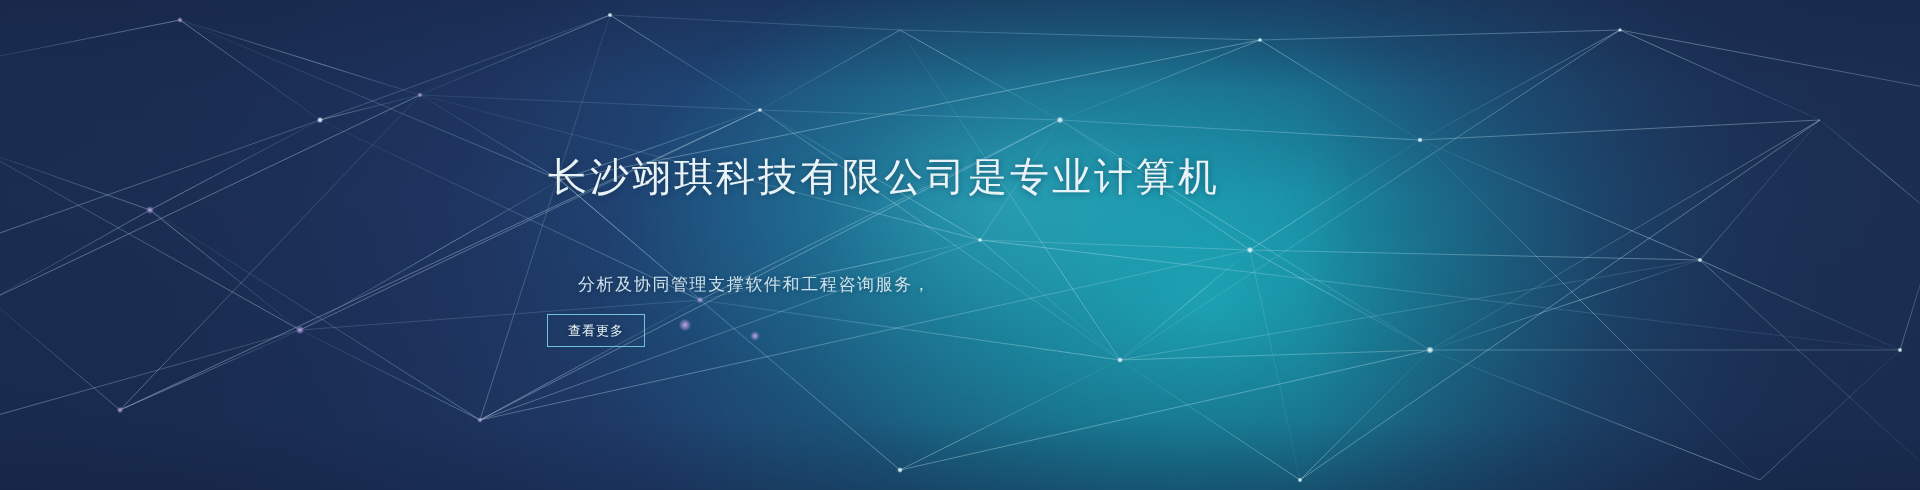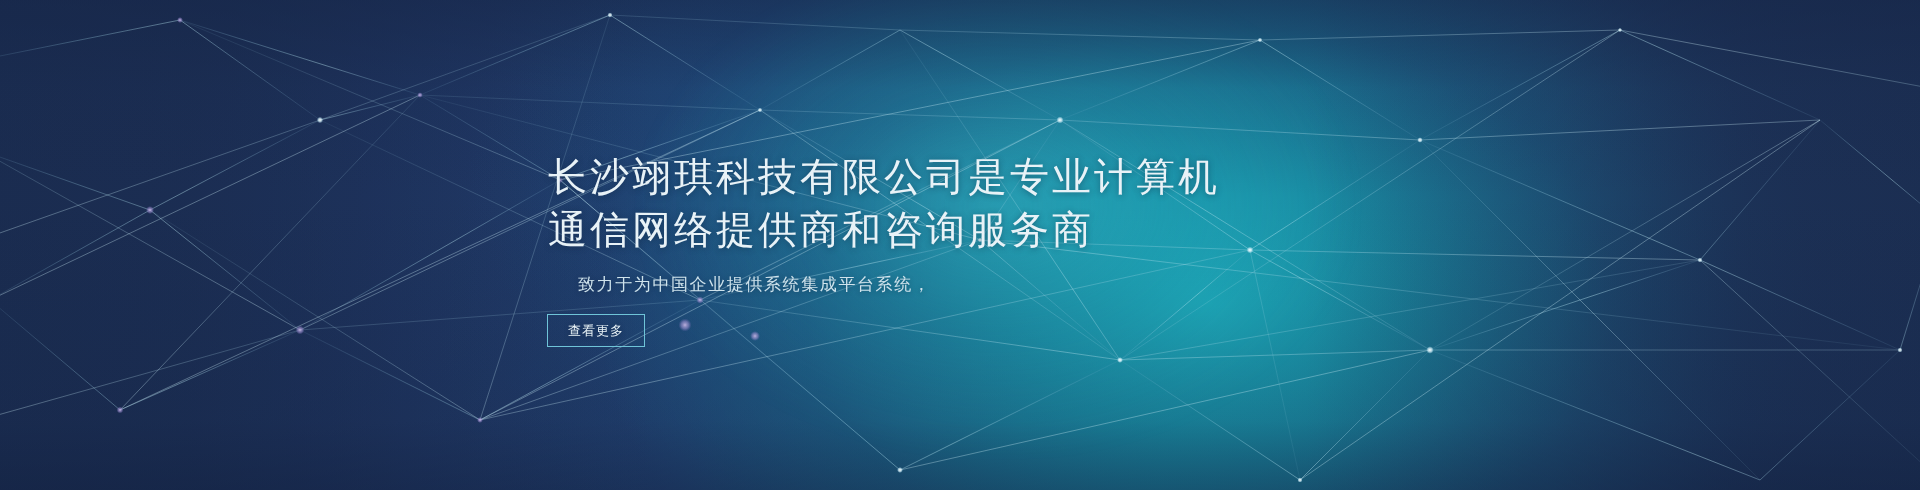--- a/index.html
+++ b/index.html
@@ -234,23 +234,22 @@
         <circle cx="685" cy="325" r="6.5" fill="url(#nodeP)"></circle>
         <circle cx="755" cy="336" r="5.0" fill="url(#nodeP)"></circle>
       </g>
     </svg>
   </div>
 
   <div class="content">
 
     <div class="headline">
       <span class="hl-line">长沙翊琪科技有限公司是专业计算机</span>
-      <span class="hl-line">通信网络提供商和咨询服务商</span>
     </div>
 
     <div class="sub">
-      <span class="sub-line">致力于为中国企业提供系统集成平台系统，</span>
+      <span class="sub-line">分析及协同管理支撑软件和工程咨询服务，</span>
     </div>
 
     <button class="more-btn">查看更多</button>
 
   </div>
 </div>
 
 </body></html>

